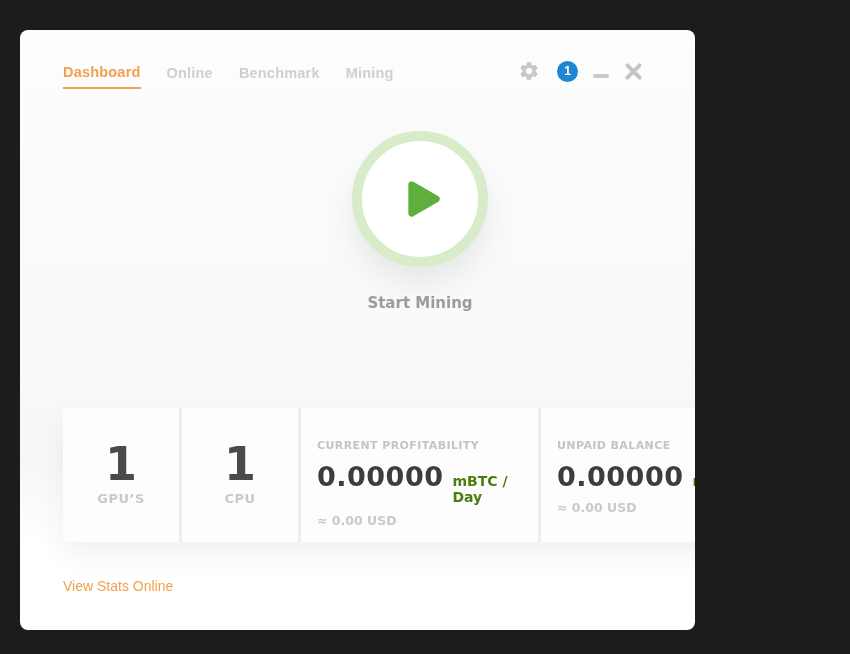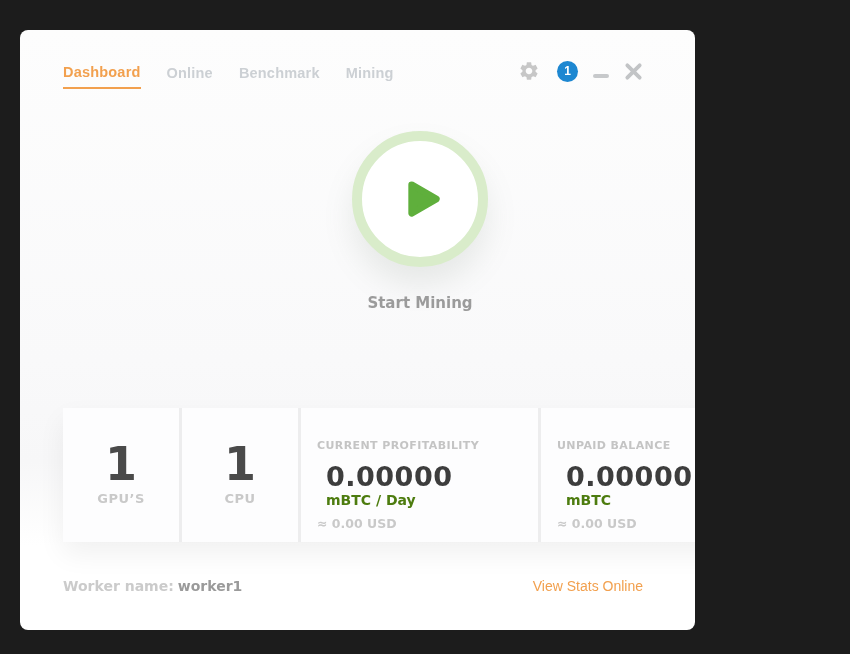--- a/index.html
+++ b/index.html
@@ -66,21 +66,21 @@
     background:#ededee;
     display:flex; gap:3px;
     box-shadow:0 12px 26px rgba(0,0,0,0.06);
   }
   .cell { background:#fdfdfe; height:100%; }
   .cell.count { flex:0 0 116px; display:flex; flex-direction:column; align-items:center; justify-content:center; padding-bottom:4px; }
   .cell.detail { flex:1 1 0; padding:31px 0 0 16px; }
   .count-value { font-size:46px; font-weight:700; color:#4a4a4a; line-height:1.05; }
   .count-label { font-size:13px; font-weight:700; color:#c9c9c9; letter-spacing:0.5px; margin-top:3px; }
   .detail-title { font-size:11px; font-weight:700; color:#c4c4c4; letter-spacing:0.4px; }
-  .detail-valuerow { margin-top:9px; display:flex; align-items:baseline;flex-direction:column; }
+  .detail-valuerow { margin-top:9px; display:flex; align-items:baseline; }
   .detail-value { font-size:27px; font-weight:700; color:#3d3d3d; letter-spacing:0.5px; }
   .detail-unit { font-size:14px; font-weight:700; color:#4d7c0f; margin-left:9px; }
   .detail-fiat { margin-top:8px; font-size:12.5px; font-weight:700; color:#c9c9c9; }
 
   
   .footer {
     position:absolute; left:43px; right:52px; top:548px;
     display:flex; justify-content:space-between; align-items:baseline;
   }
   .worker { font-size:14px; font-weight:700; color:#cbcbcb; }
@@ -158,20 +158,17 @@
         <div class="detail-title">UNPAID BALANCE</div>
         <div class="detail-valuerow">
           <span class="detail-value">0.00000</span>
           <span class="detail-unit">mBTC</span>
         </div>
         <div class="detail-fiat">≈ 0.00 USD</div>
       </div>
     </div>
 
     <div class="footer">
-      <div class="worker">
-        <span>Worker name:</span><span class="worker-name">worker1</span>
-      </div>
       <button class="stats-link">View Stats Online</button>
     </div>
 
   </div>
 </div>
 
 </body></html>

